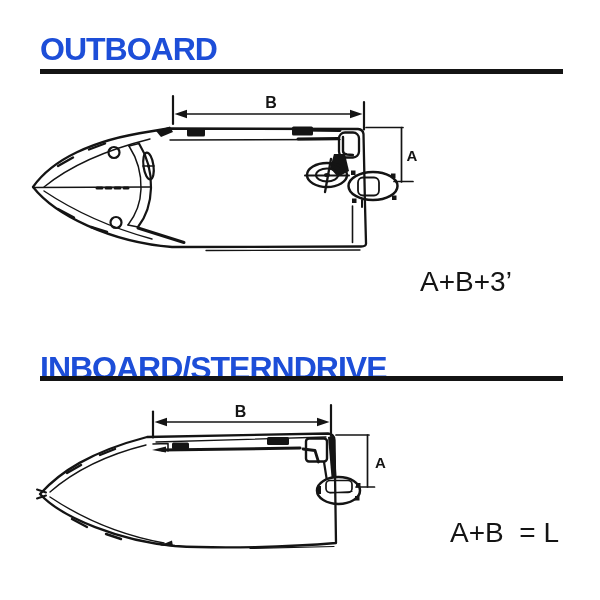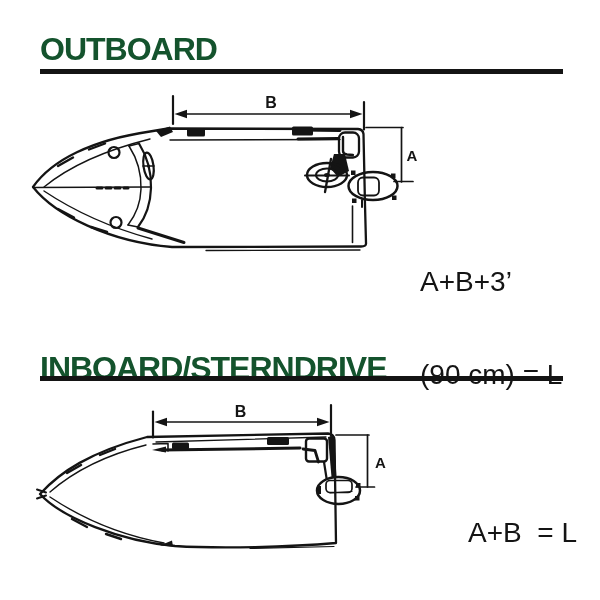--- a/index.html
+++ b/index.html
@@ -1,19 +1,19 @@
 <!DOCTYPE html>
 <html><head>
 <meta charset="utf-8">
 <style>
   * { margin:0; padding:0; box-sizing:border-box; }
   html,body { width:600px; height:600px; background:#ffffff; }
   body { font-family:"Liberation Sans", sans-serif; color:#141414; position:relative; overflow:hidden; }
   #canvas { position:absolute; left:0; top:0; width:600px; height:600px; background:#ffffff; }
-  .heading { position:absolute; left:40px; font-weight:700; font-size:32px; line-height:1; letter-spacing:-1px; color:#14532d; white-space:nowrap; }
+  .heading { position:absolute; left:40px; font-weight:700; font-size:32px; line-height:1; letter-spacing:-1px; color:#1d4ed8; white-space:nowrap; }
   .rule { position:absolute; left:40px; width:523px; height:5px; background:#141414; }
   .figure { position:absolute; left:0; }
   .formula { position:absolute; font-size:28px; line-height:31px; font-weight:400; color:#141414; white-space:pre; }
   svg text { font-family:"Liberation Sans", sans-serif; font-weight:700; fill:#141414; }
   .ink { stroke:#141414; fill:none; stroke-linecap:round; stroke-linejoin:round; }
   .fillink { fill:#141414; stroke:none; }
 </style>
 </head>
 <body>
 
@@ -92,23 +92,22 @@
       </g>
 
       <g>
         <path class="ink" stroke-width="1.7" d="M366,127.5 L403,127.5"></path>
         <path class="ink" stroke-width="1.7" d="M401.5,127.5 L401.5,182"></path>
         <path class="ink" stroke-width="1.7" d="M394,181.5 L413,181.5"></path>
         <text x="412" y="161" text-anchor="middle" font-size="15">A</text>
       </g>
     </svg>
 
-    <div class="formula" style="left:420px; top:204px;">
+    <div class="formula" style="left:420px; top:204px;text-align:right;">
       <div>A+B+3’</div>
-      <div>(90 cm) = L</div>
     </div>
   </section>
 
   <section>
     <h1 class="heading" style="top:352px;">INBOARD/STERNDRIVE</h1>
     <div class="rule" style="top:376px;"></div>
 
     <svg class="figure" style="top:385px;" width="600" height="215" viewBox="0 385 600 215">
 
       <g>
@@ -160,16 +159,16 @@
       </g>
 
       <g>
         <path class="ink" stroke-width="1.7" d="M336,435 L369,435"></path>
         <path class="ink" stroke-width="1.7" d="M367.5,435 L367.5,487"></path>
         <path class="ink" stroke-width="1.7" d="M356,487 L374.5,487"></path>
         <text x="380.5" y="467.5" text-anchor="middle" font-size="15">A</text>
       </g>
     </svg>
 
-    <div class="formula" style="left:468px; top:517px;">A+B  = L</div>
+    <div class="formula" style="left:450px; top:517px;">A+B  = L</div>
   </section>
 
 </div>
 
 </body></html>

